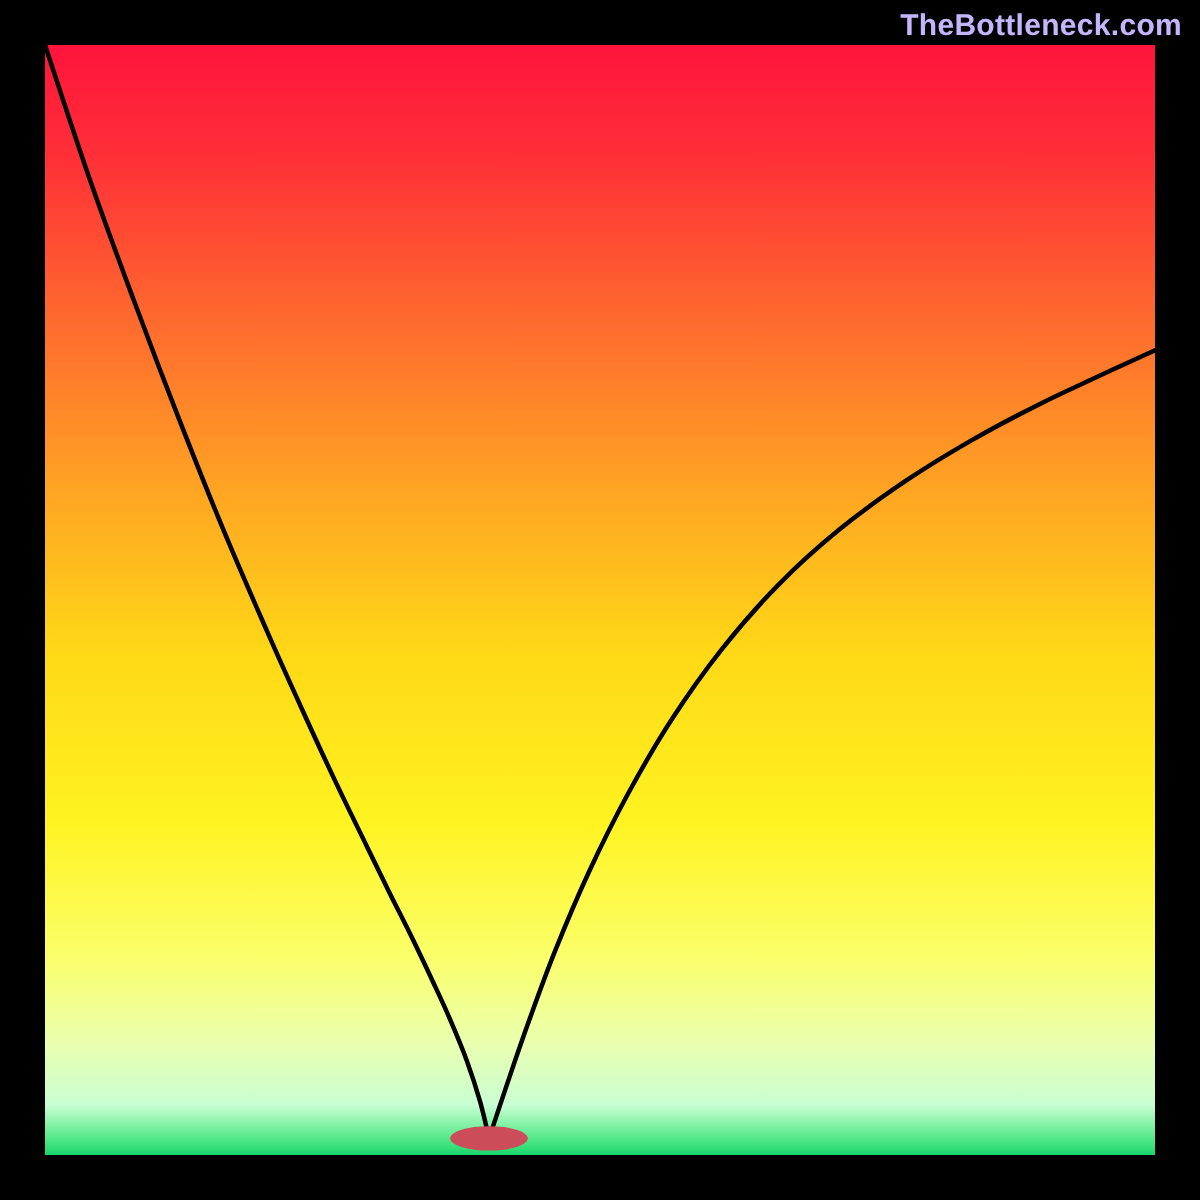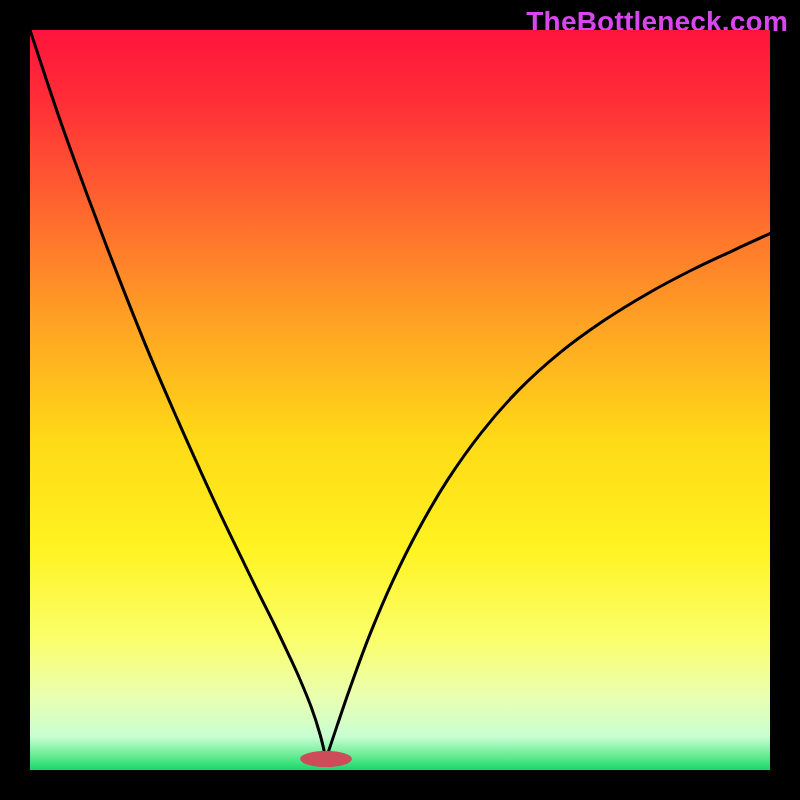--- a/index.html
+++ b/index.html
@@ -22,22 +22,22 @@
     left: 30px;
     top: 30px;
     width: 740px;
     height: 740px;
     overflow: hidden;
   }
   .watermark {
     position: absolute;
     top: 6px;
     right: 12px;
-    color: #d946ef;
-    font-size: 28px;
+    color: #c4b5fd;
+    font-size: 20px;
     font-weight: 600;
     letter-spacing: 0.2px;
     user-select: none;
   }
   svg { display: block; }
 </style>
 </head>
 <body>
 
 <div class="frame">

